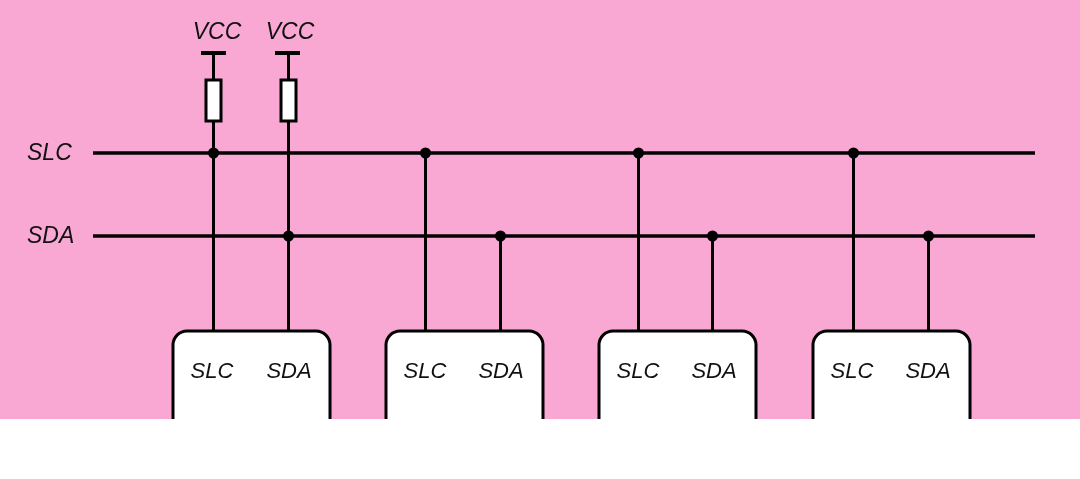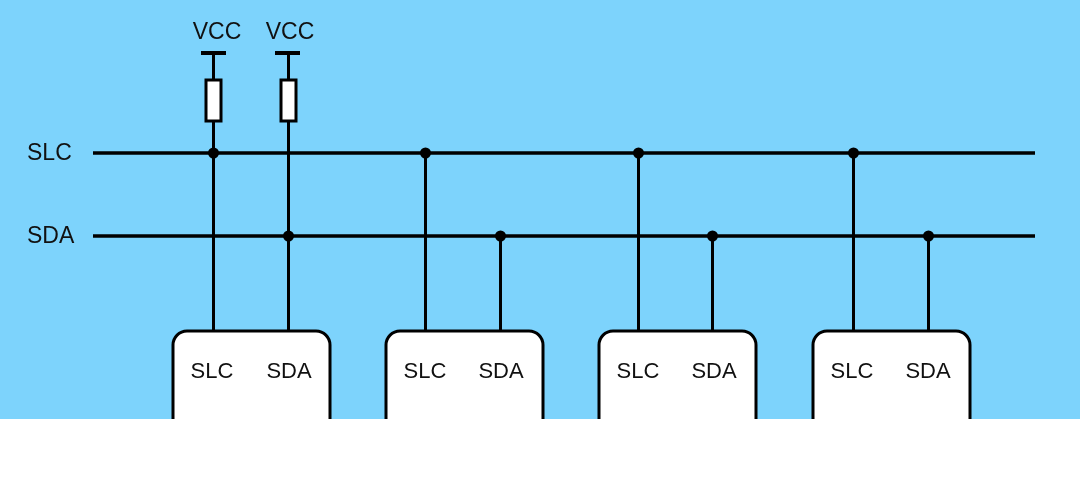--- a/index.html
+++ b/index.html
@@ -7,22 +7,23 @@
     padding: 0;
     background: #ffffff;
   }
   body {
     font-family: "Liberation Sans", sans-serif;
   }
   #diagram-root {
     position: relative;
     width: 1080px;
     height: 419px;
-    background: #7dd3fc;
+    background: #f9a8d4;
     overflow: hidden;
+    font-style: italic;
   }
   #i2c-svg {
     display: block;
     width: 1080px;
     height: 479px;
   }
   .wire {
     stroke: #000000;
     stroke-width: 3;
     stroke-linecap: butt;

